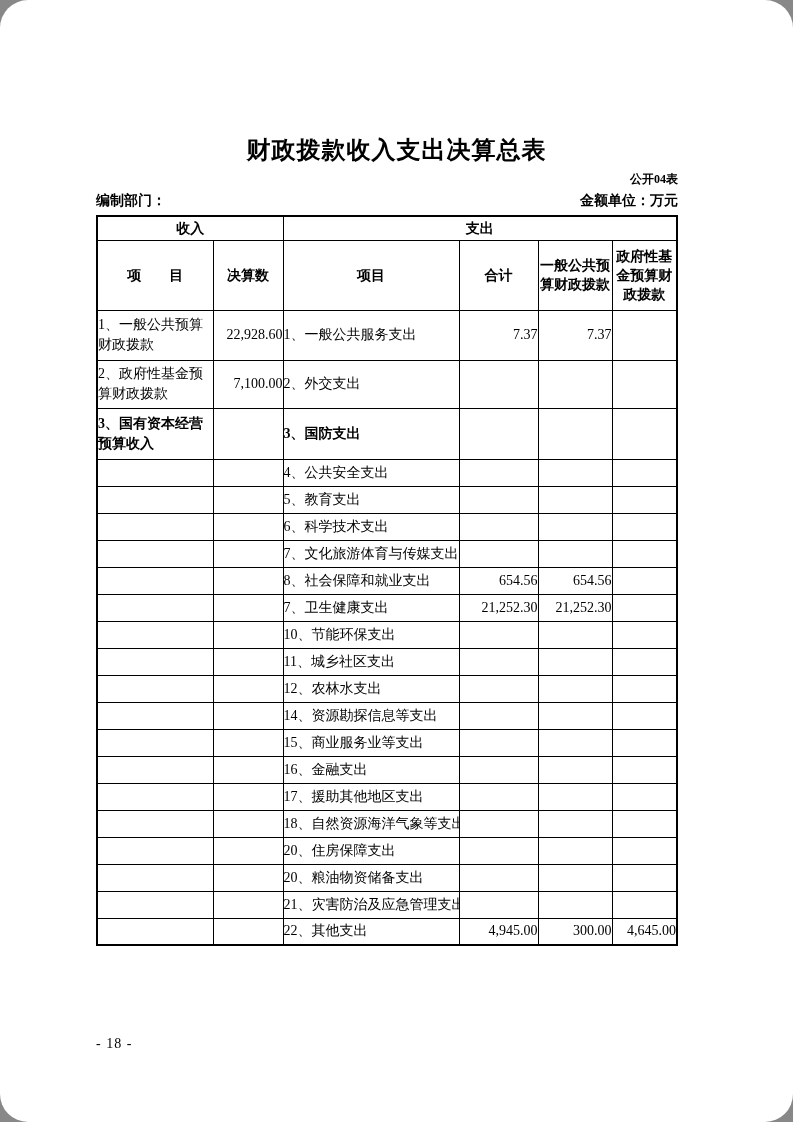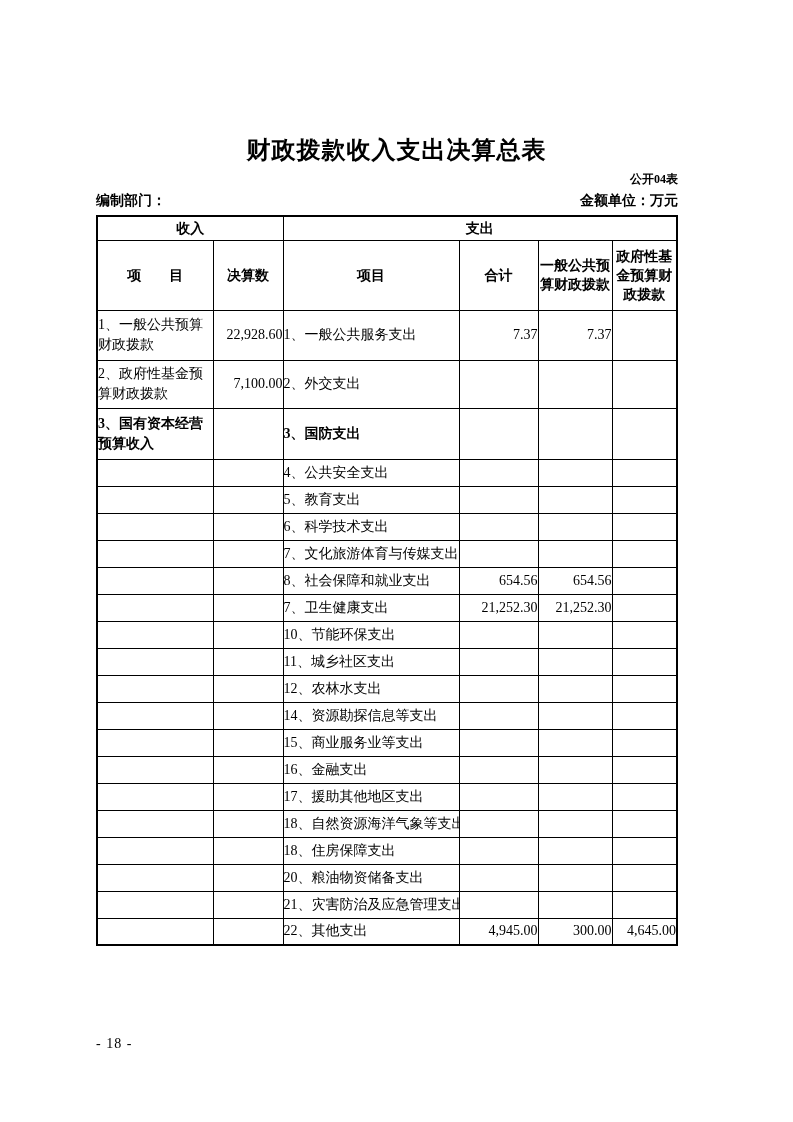--- a/index.html
+++ b/index.html
@@ -3,20 +3,21 @@
 <meta charset="utf-8">
 <style>
   html,body{margin:0;padding:0;background:#888;}
   .page{
     position:relative;
     width:793px;height:1122px;
     background:#ffffff;
     font-family:"Liberation Serif","DejaVu Serif",serif;
     color:#000;
     overflow:hidden;
+    border-radius:28px;
   }
   .title{
     position:absolute;top:136px;left:0;right:0;
     text-align:center;
     font-size:24px;line-height:28px;
     font-weight:bold;
     letter-spacing:1px;
   }
   .table-no{
     position:absolute;top:171px;left:96px;width:582px;
@@ -241,21 +242,21 @@
           <td class="td-item"></td>
           <td class="td-num"></td>
           <td class="td-item td-item-nowrap">18、自然资源海洋气象等支出</td>
           <td class="td-num"></td>
           <td class="td-num"></td>
           <td class="td-num"></td>
         </tr>
         <tr class="row-std">
           <td class="td-item"></td>
           <td class="td-num"></td>
-          <td class="td-item td-item-nowrap">18、住房保障支出</td>
+          <td class="td-item td-item-nowrap">20、住房保障支出</td>
           <td class="td-num"></td>
           <td class="td-num"></td>
           <td class="td-num"></td>
         </tr>
         <tr class="row-std">
           <td class="td-item"></td>
           <td class="td-num"></td>
           <td class="td-item td-item-nowrap">20、粮油物资储备支出</td>
           <td class="td-num"></td>
           <td class="td-num"></td>

